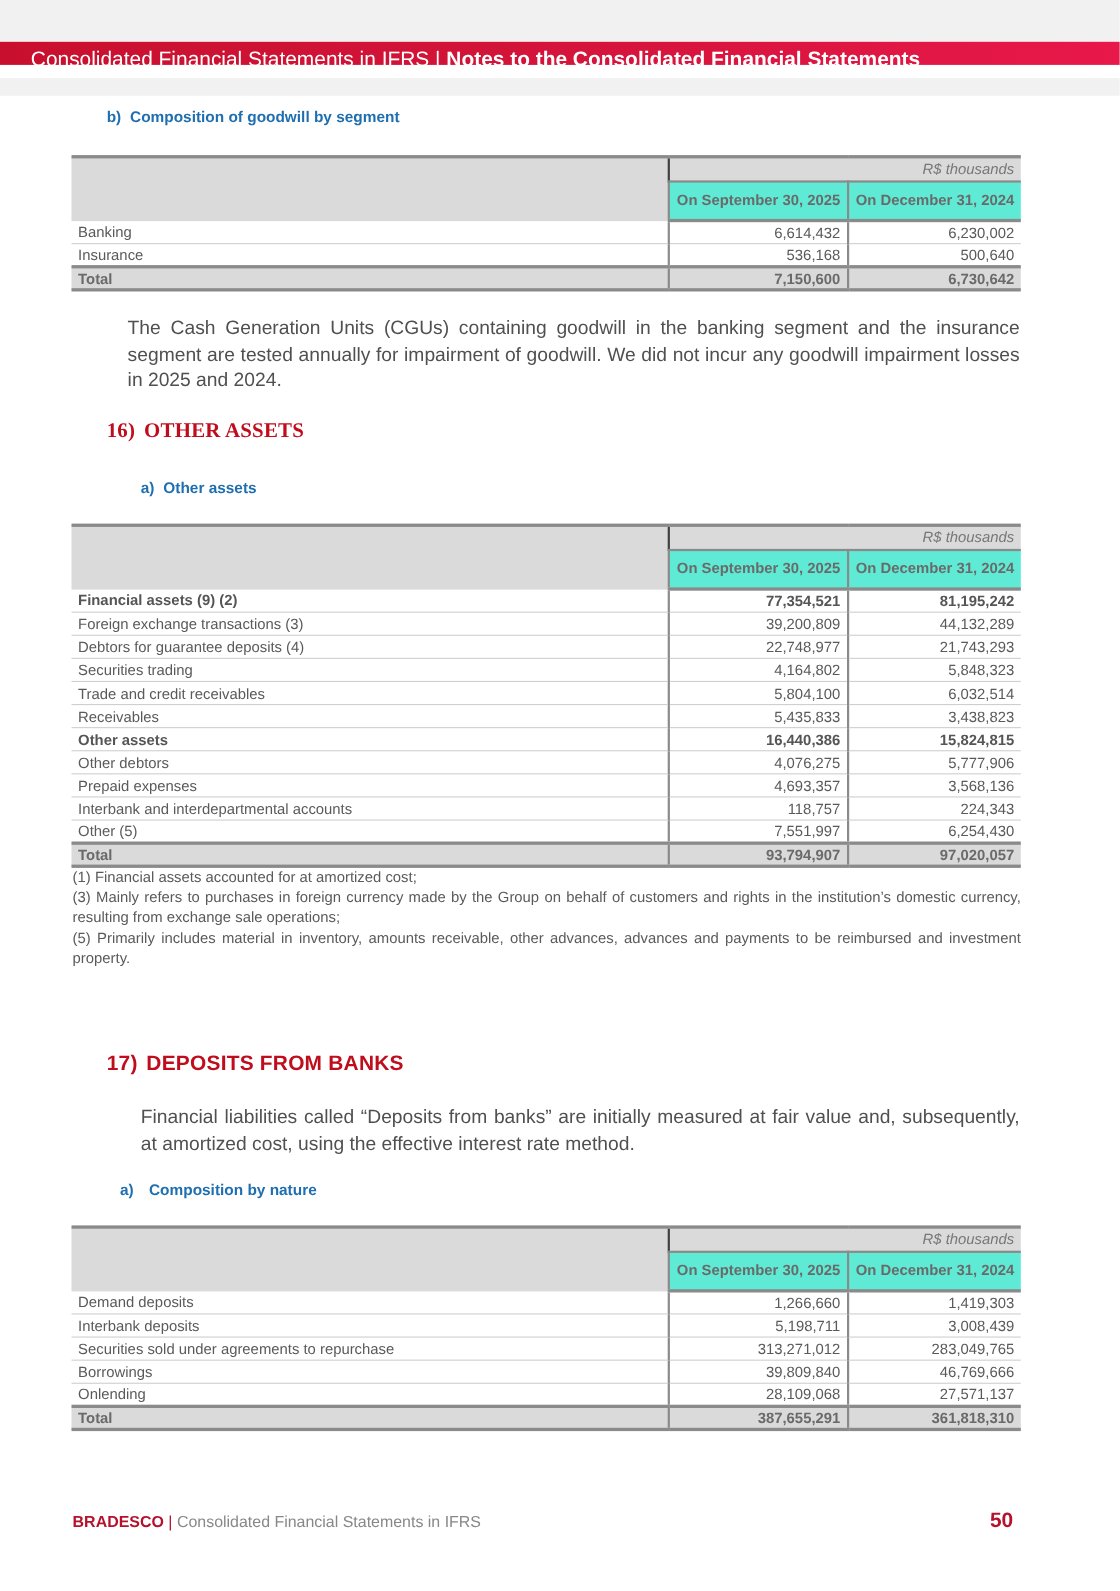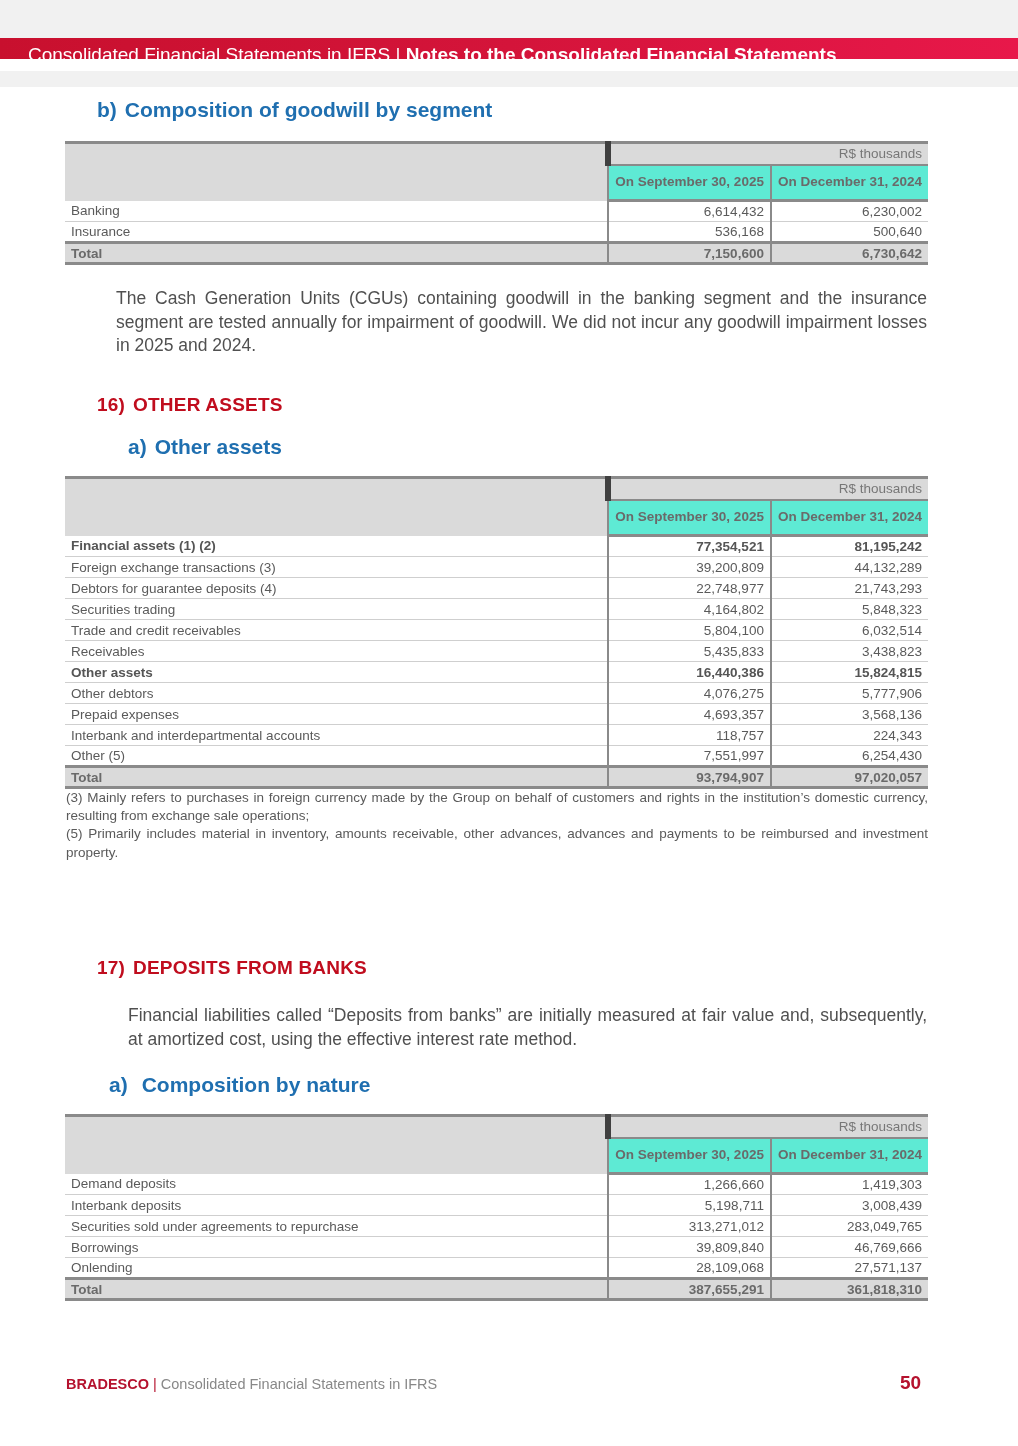--- a/index.html
+++ b/index.html
@@ -5,32 +5,32 @@
   * { box-sizing: border-box; margin: 0; padding: 0; }
   html, body { width: 1018px; height: 1446px; background: #ffffff; }
   body { font-family: "Liberation Sans", sans-serif; color: #555; position: relative; overflow: hidden; }
   .topbar { position: absolute; left: 0; top: 0; width: 1018px; height: 38px; background: #f1f1f1; }
   .header-band { position: absolute; left: 0; top: 38px; width: 1018px; height: 21px;
     background: linear-gradient(90deg, #c8102e 0%, #d4143a 50%, #e8184a 100%);
     color: #fff; font-size: 19px; line-height: 33px; padding-left: 28px; white-space: nowrap; }
   .header-band .bold { font-weight: bold; }
   .under-band { position: absolute; left: 0; top: 71px; width: 1018px; height: 16px; background: #f1f1f1; }
 
-  .subhead { position: absolute; color: #1f6fb0; font-weight: bold; font-size: 21px; }
+  .subhead { position: absolute; color: #1f6fb0; font-weight: bold; font-size: 14px; }
   .subhead .letter { margin-right: 8px; }
   .section-title { position: absolute; color: #c00d1e; font-weight: bold; font-size: 19px; letter-spacing: 0.2px; }
   .section-title .num { margin-right: 8px; }
 
   .para { position: absolute; font-size: 17.5px; line-height: 23.5px; color: #505050; text-align: justify; }
 
   table.fin { position: absolute; left: 65px; width: 863px; border-collapse: collapse; font-size: 13.5px; color: #5a5a5a; }
   table.fin td { padding: 0 6px; height: 21px; white-space: nowrap; }
   table.fin td.num { text-align: right; border-left: 2px solid #8a8a8a; margin-top: 36px; }
   table.fin tr.head1 td { background: #dadada; height: 22px; }
-  table.fin tr.head1 td.unit { text-align: right; color: #777; border-left: 6px solid #404040; border-bottom: 2px solid #8a8a8a; }
+  table.fin tr.head1 td.unit { text-align: right; color: #777; border-left: 2px solid #404040; border-bottom: 2px solid #8a8a8a; font-style: italic; }
   table.fin tr.head2 td { background: #5eead4; height: 36px; }
   table.fin tr.head2 td.col { text-align: center; font-weight: bold; line-height: 16px; color: #6a6a6a; border-left: 2px solid #8a8a8a; }
   table.fin tr.head2 td { border-bottom: 3px solid #8a8a8a; }
   table.fin thead tr.head1 td { border-top: 3px solid #8a8a8a; }
   table.fin tr.body td { border-bottom: 1px solid #cfcfcf; }
   table.fin tr.bold td { font-weight: bold; color: #555; }
   table.fin tr.total td { background: #dadada; font-weight: bold; color: #6a6a6a; border-top: 3px solid #8a8a8a; border-bottom: 3px solid #8a8a8a; }
   table.fin tr.pre-total td { border-bottom: none; }
 
   .footnotes { position: absolute; left: 66px; top: 789px; width: 862px; font-size: 13.5px; line-height: 18.2px; color: #5a5a5a; text-align: justify; }
@@ -78,41 +78,41 @@
     <tr class="total">
       <td>Total</td>
       <td class="num">7,150,600</td>
       <td class="num">6,730,642</td>
     </tr>
   </tbody>
 </table>
 
 <div class="para" style="left:116px; top:287px; width:811px;">The Cash Generation Units (CGUs) containing goodwill in the banking segment and the insurance segment are tested annually for impairment of goodwill. We did not incur any goodwill impairment losses in 2025 and 2024.</div>
 
-<div class="section-title" style="left:97px; top:394px;">
+<div class="section-title" style="left:97px; top:381px;font-family:Liberation Serif, serif;">
   <span class="num">16)</span><span>OTHER ASSETS</span>
 </div>
 <div class="subhead" style="left:128px; top:435px;">
   <span class="letter">a)</span><span>Other assets</span>
 </div>
 
 <table class="fin" style="top:476px;">
   <thead>
     <tr class="head1">
       <td rowspan="2" style="width:555px;"></td>
       <td colspan="2" class="unit">R$ thousands</td>
     </tr>
     <tr class="head2">
       <td class="col" style="width:154px;">On September 30, 2025</td>
       <td class="col" style="width:154px;">On December 31, 2024</td>
     </tr>
   </thead>
   <tbody>
     <tr class="body bold">
-      <td>Financial assets (1) (2)</td>
+      <td>Financial assets (9) (2)</td>
       <td class="num">77,354,521</td>
       <td class="num">81,195,242</td>
     </tr>
     <tr class="body">
       <td>Foreign exchange transactions (3)</td>
       <td class="num">39,200,809</td>
       <td class="num">44,132,289</td>
     </tr>
     <tr class="body">
       <td>Debtors for guarantee deposits (4)</td>
@@ -161,20 +161,21 @@
     </tr>
     <tr class="total">
       <td>Total</td>
       <td class="num">93,794,907</td>
       <td class="num">97,020,057</td>
     </tr>
   </tbody>
 </table>
 
 <div class="footnotes">
+  <div>(1) Financial assets accounted for at amortized cost;</div>
   <div>(3) Mainly refers to purchases in foreign currency made by the Group on behalf of customers and rights in the institution’s domestic currency, resulting from exchange sale operations;</div>
   <div>(5) Primarily includes material in inventory, amounts receivable, other advances, advances and payments to be reimbursed and investment property.</div>
 </div>
 
 <div class="section-title" style="left:97px; top:957px;">
   <span class="num">17)</span><span>DEPOSITS FROM BANKS</span>
 </div>
 
 <div class="para" style="left:128px; top:1004px; width:799px;">Financial liabilities called “Deposits from banks” are initially measured at fair value and, subsequently, at amortized cost, using the effective interest rate method.</div>
 

